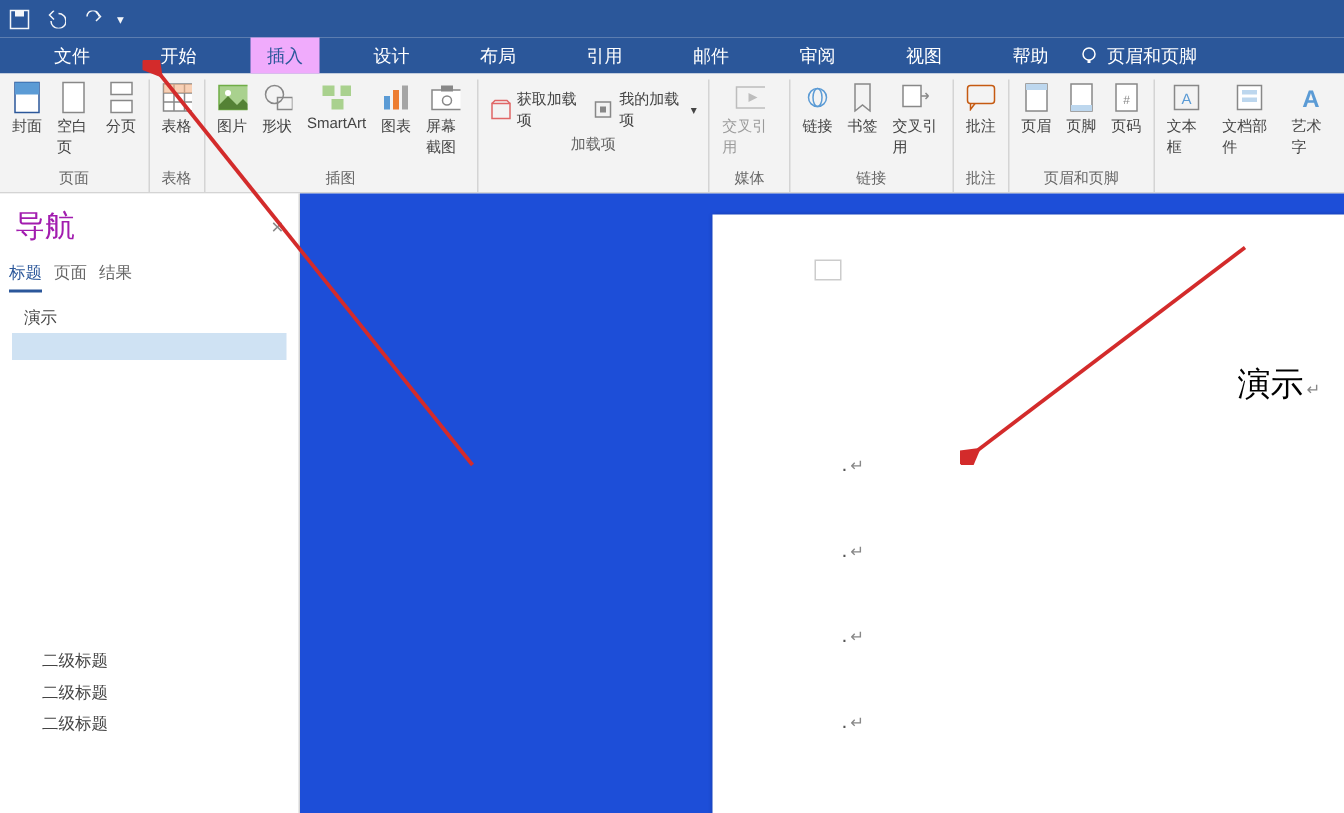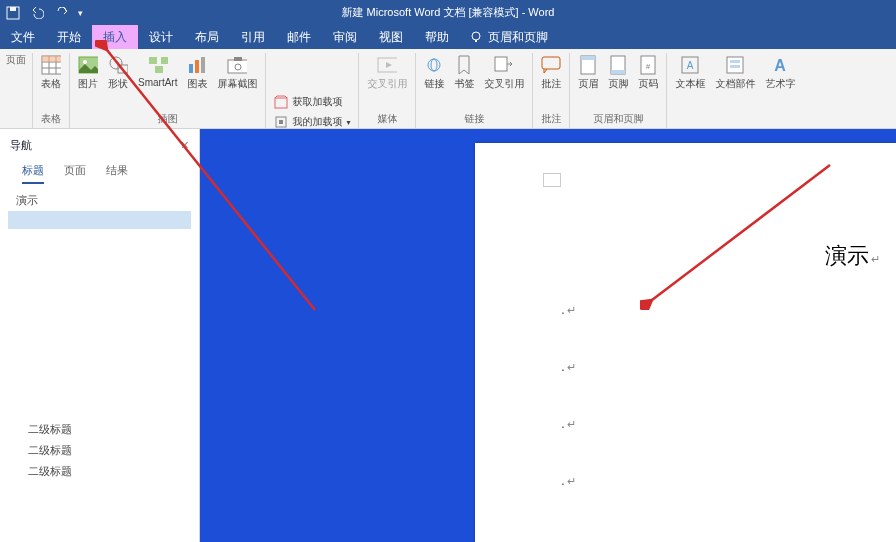--- a/index.html
+++ b/index.html
@@ -2,40 +2,40 @@
 <html><head>
 <meta charset="utf-8">
 <style>
   * { margin: 0; padding: 0; box-sizing: border-box; font-family: "Microsoft YaHei", sans-serif; }
   body { background: #f3f3f3; width: 896px; height: 542px; overflow: hidden; position: relative; }
   .titlebar { background: #2b579a; height: 25px; display: flex; align-items: center; color: #fff; font-size: 11px; }
   .qat { display: flex; align-items: center; padding: 0 6px; gap: 10px; }
   .qat span { opacity: .95; }
   .title-text { position: absolute; left: 50%; transform: translateX(-50%); color: #fff; white-space: nowrap; }
   .tabs { background: #2b579a; height: 24px; display: flex; align-items: center; color: #fff; font-size: 12px; }
-  .tab { padding: 0 11px; height: 24px; display: flex; align-items: center; cursor: pointer; }
+  .tab { padding: 0 11px; height: 24px; display: flex; align-items: center; cursor: pointer; margin-left: 25px; }
   .tab.active { background: #f0abfc; color: #2b579a; }
   .tell-me { display: flex; align-items: center; gap: 6px; margin-left: 10px; color: #fff; font-size: 12px; }
   .ribbon { background: #f3f3f3; height: 80px; border-bottom: 1px solid #d4d4d4; display: flex; padding-top: 4px; }
   .group { border-right: 1px solid #d4d4d4; display: flex; flex-direction: column; align-items: center; padding: 0 6px; }
   .group-items { display: flex; gap: 6px; flex: 1; align-items: flex-start; }
   .group-label { font-size: 10px; color: #666; text-align: center; padding-bottom: 2px; height: 16px; }
   .item { display: flex; flex-direction: column; align-items: center; font-size: 10px; color: #444; gap: 2px; cursor: pointer; padding: 2px; }
   .item .ico { width: 20px; height: 20px; display: flex; align-items: center; justify-content: center; }
   .item-sm { display: flex; align-items: center; font-size: 10px; color: #444; cursor: pointer; padding: 2px 2px; gap: 4px; }
   .item-sm .ico-sm { width: 14px; height: 14px; }
-  .vstack { display: flex; flex-direction: column; gap: 2px; padding-top: 4px; margin-top: 36px; }
+  .vstack { display: flex; flex-direction: row; gap: 2px; padding-top: 4px; }
   .nav-pane { position: absolute; top: 129px; left: 0; width: 200px; bottom: 0; background: #fff; border-right: 1px solid #d4d4d4; display: flex; flex-direction: column; }
   .nav-title-row { display: flex; align-items: center; justify-content: space-between; padding: 8px 10px 6px; }
-  .nav-title { font-size: 11px; color: #0f172a; }
+  .nav-title { font-size: 20px; color: #a21caf; }
   .nav-close { color: #888; font-size: 14px; cursor: pointer; }
   .nav-search { margin: 0 8px 6px; display: flex; border: 1px solid #c5c5c5; height: 22px; align-items: center; }
   .nav-search input { border: none; flex: 1; font-size: 11px; padding: 0 6px; outline: none; color: #999; }
   .nav-search .sicon { width: 22px; text-align: center; color: #666; font-size: 12px; }
-  .nav-tabs { display: flex; gap: 20px; padding: 0 22px; font-size: 11px; color: #666; }
+  .nav-tabs { display: flex; gap: 8px; padding: 0 6px; font-size: 11px; color: #666; }
   .nav-tab { padding: 4px 0; cursor: pointer; border-bottom: 2px solid transparent; }
   .nav-tab.active { color: #2b579a; border-bottom: 2px solid #2b579a; }
   .nav-list { padding: 6px 8px; font-size: 11px; color: #444; flex: 1; overflow: auto; }
   .nav-list .h1 { padding: 3px 8px; }
   .nav-list .h1.sel { background: #cfe2f3; }
   .nav-list .h2 { padding: 3px 20px; }
   .nav-list .caret { display: inline-block; width: 10px; color: #666; }
   .doc-area { position: absolute; top: 129px; left: 200px; right: 0; bottom: 0; background: #1d4ed8; overflow: hidden; }
   .page { position: absolute; top: 14px; left: 275px; width: 700px; height: 900px; background: #fff; box-shadow: 0 0 3px rgba(0,0,0,.3); }
   .page .sq { position: absolute; left: 68px; top: 30px; width: 18px; height: 14px; border: 1px solid #ccc; }
@@ -63,21 +63,20 @@
         </svg>
       </span>
     <span>
         <svg width="14" height="12">
           <path d="M4 4a4 4 0 0 1 8 0" fill="none" stroke="#fff"></path>
           <path d="M10 1l3 3-3 3" fill="none" stroke="#fff"></path>
         </svg>
       </span>
     <span style="font-size:9px;">▾</span>
   </div>
-  <div class="title-text">新建 Microsoft Word 文档 [兼容模式]  -  Word</div>
 </div>
 
 <div class="tabs">
   <div class="tab">文件</div>
   <div class="tab">开始</div>
   <div class="tab active">插入</div>
   <div class="tab">设计</div>
   <div class="tab">布局</div>
   <div class="tab">引用</div>
   <div class="tab">邮件</div>
@@ -90,20 +89,48 @@
           <circle cx="6" cy="5" r="4" fill="none" stroke="#fff"></circle>
           <rect x="5" y="9" width="2" height="2" fill="#fff"></rect>
         </svg>
       </span>
     <span>页眉和页脚</span>
   </div>
 </div>
 
 <div class="ribbon">
   <div class="group">
+    <div class="group-items">
+      <div class="item">
+          <div class="ico">
+            <svg width="18" height="22">
+              <rect x="1" y="1" width="16" height="20" fill="#fff" stroke="#2b579a"></rect>
+              <rect x="1" y="1" width="16" height="8" fill="#5b9bd5"></rect>
+            </svg>
+          </div>
+          <span>封面</span>
+        </div>
+      <div class="item">
+          <div class="ico">
+            <svg width="16" height="22">
+              <rect x="1" y="1" width="14" height="20" fill="#fff" stroke="#888"></rect>
+            </svg>
+          </div>
+          <span>空白页</span>
+        </div>
+      <div class="item">
+          <div class="ico">
+            <svg width="16" height="22">
+              <rect x="1" y="1" width="14" height="8" fill="#fff" stroke="#888"></rect>
+              <rect x="1" y="13" width="14" height="8" fill="#fff" stroke="#888"></rect>
+            </svg>
+          </div>
+          <span>分页</span>
+        </div>
+    </div>
     <div class="group-label">页面</div>
   </div>
   <div class="group">
     <div class="group-items">
       <div class="item">
           <div class="ico">
             <svg width="22" height="20">
               <rect x="1" y="1" width="20" height="18" fill="#fff" stroke="#888"></rect>
               <line x1="1" y1="7" x2="21" y2="7" stroke="#888"></line>
               <line x1="1" y1="13" x2="21" y2="13" stroke="#888"></line>

